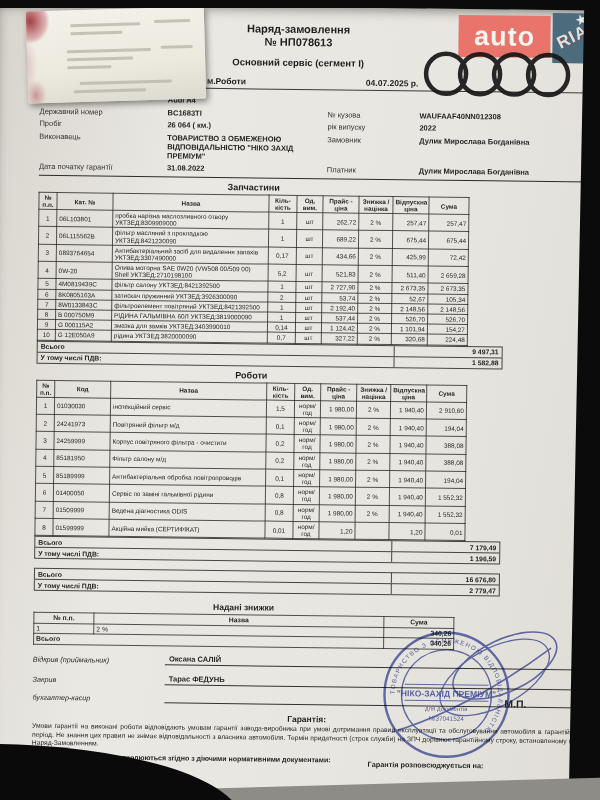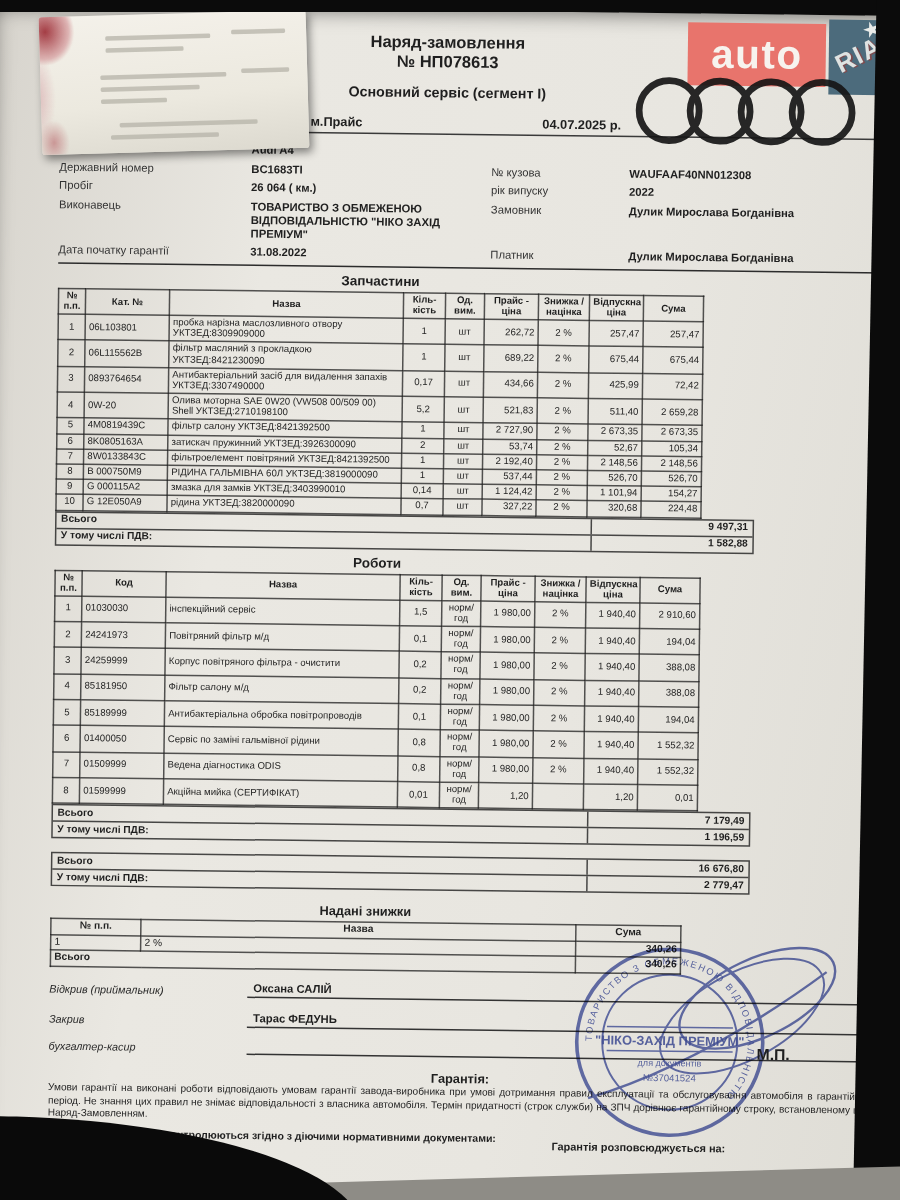--- a/index.html
+++ b/index.html
@@ -136,21 +136,21 @@
     </svg>
 
     <div class="content">
 
       <div class="hdr">
         <div class="t1">Наряд-замовлення</div>
         <div class="t2">№ НП078613</div>
         <div class="t3">Основний сервіс (сегмент I)</div>
       </div>
       <div class="cityline">
-        <span class="city">м.Прайс</span>
+        <span class="city">м.Роботи</span>
         <span class="date">04.07.2025 р.</span>
       </div>
 
       <div class="info" id="info-block">
           <div class="irow">
             <span class="l1">Автомобіль</span>
             <span class="v1">Audi A4</span>
             <span class="l2"></span>
             <span class="v2"></span>
           </div>

